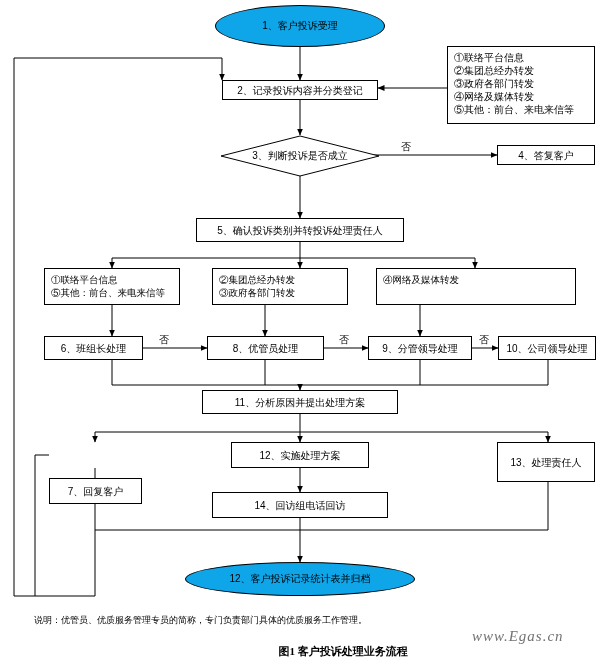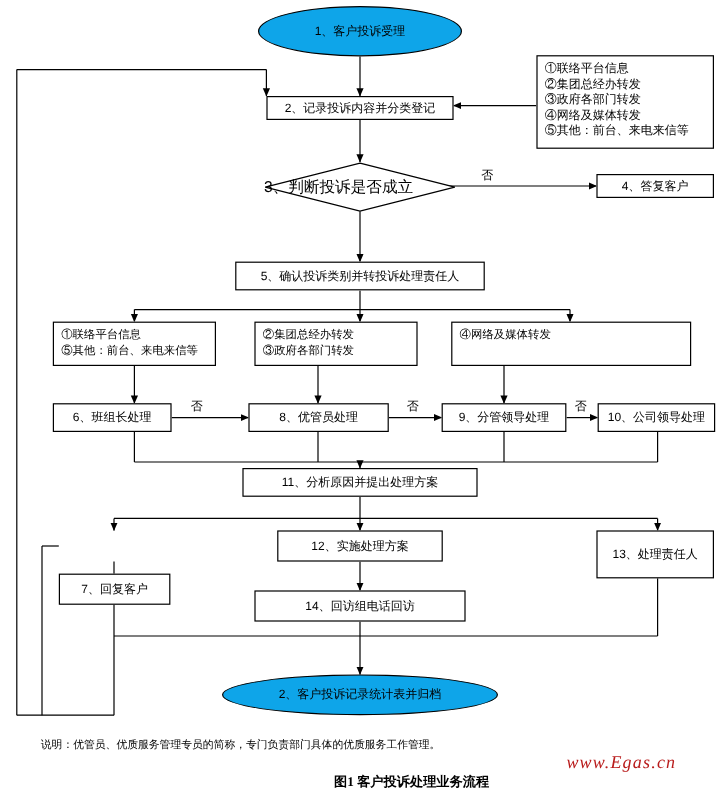--- a/index.html
+++ b/index.html
@@ -70,22 +70,22 @@
     top: 0;
     width: 100%;
     height: 100%;
   }
   .diamond-wrap .dlabel {
     position: absolute;
     left: 0;
     top: 50%;
     width: 100%;
     transform: translateY(-50%);
-    text-align: left;
-    font-size: 13px;
+    text-align: center;
+    font-size: 10px;
     white-space: nowrap;
   }
   .edge-label {
     position: absolute;
     font-size: 10px;
     background: #fff;
     padding: 0 1px;
     line-height: 11px;
   }
   .note {
@@ -99,21 +99,21 @@
     text-align: center;
     font-size: 11px;
     font-weight: bold;
     font-family: "Liberation Serif", serif;
   }
   .watermark {
     position: absolute;
     font-size: 15px;
     font-style: italic;
     font-family: "Liberation Serif", serif;
-    color: #b91c1c;
+    color: #737373;
     letter-spacing: 1px;
   }
   .lane {
     position: absolute;
     box-sizing: border-box;
     border: 1px solid #000;
     background: #fff;
     font-size: 9.5px;
     line-height: 13px;
     padding: 4px 6px;
@@ -281,21 +281,21 @@
 
   <div class="node" style="left:497px; top:442px; width:98px; height:40px;">
     <span>13、处理责任人</span>
   </div>
 
   <div class="node" style="left:212px; top:492px; width:176px; height:26px;">
     <span>14、回访组电话回访</span>
   </div>
 
   <div class="terminator" style="left:185px; top:562px; width:230px; height:34px;">
-    <span>2、客户投诉记录统计表并归档</span>
+    <span>12、客户投诉记录统计表并归档</span>
   </div>
 
   <div class="note" style="left:34px; top:614px; width:530px;">
     <span>说明：优管员、优质服务管理专员的简称，专门负责部门具体的优质服务工作管理。</span>
   </div>
 
   <div class="watermark" style="left:472px; top:628px;">
     <span>www.Egas.cn</span>
   </div>
 

